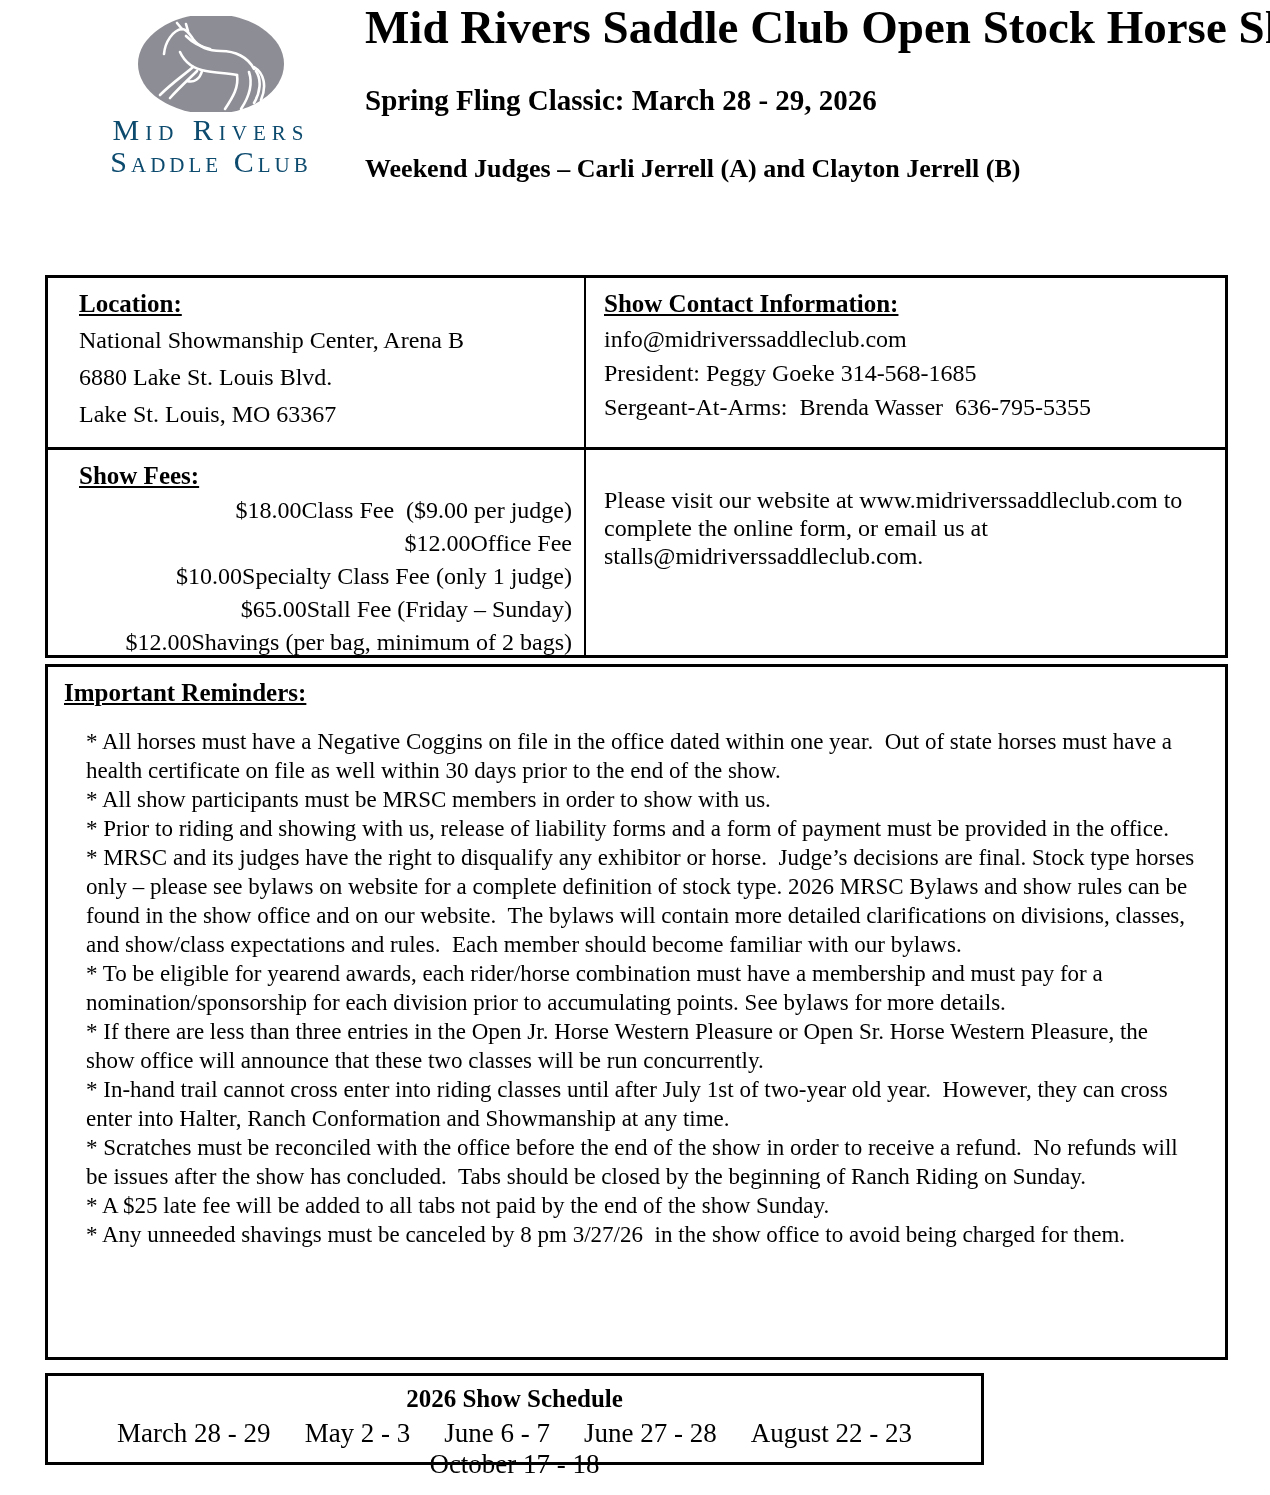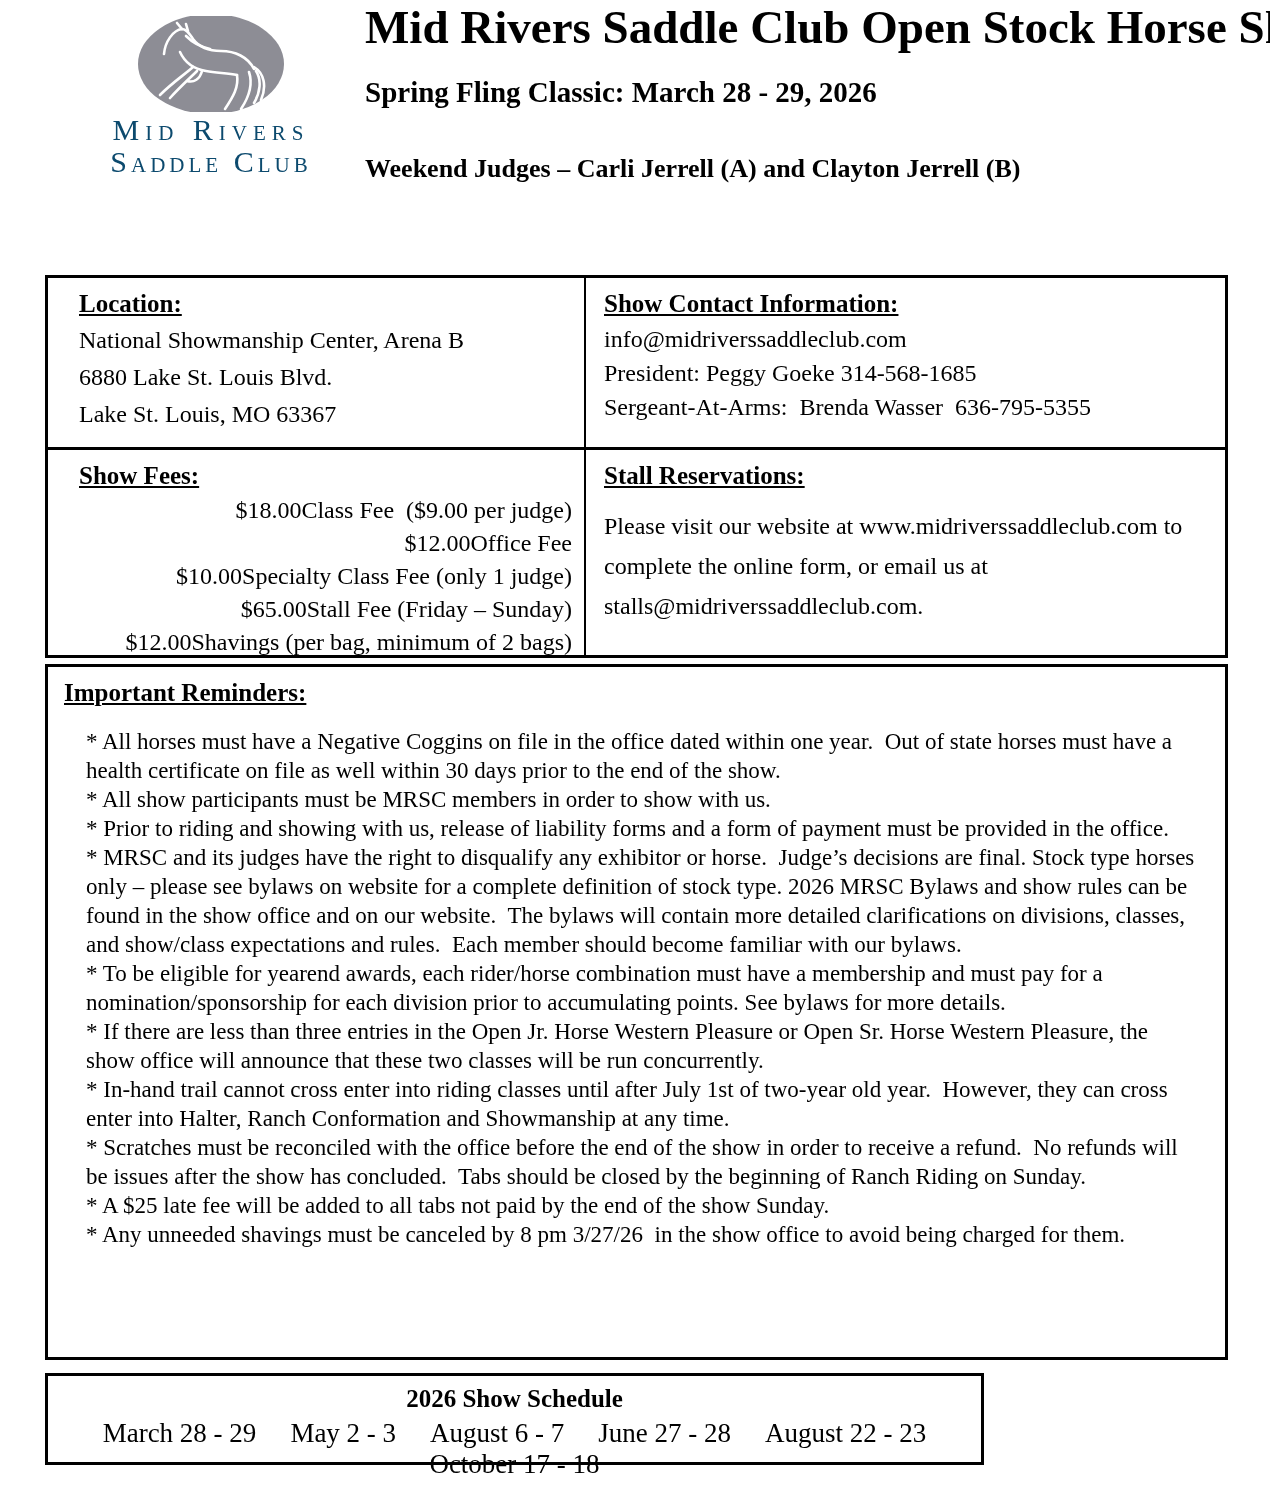--- a/index.html
+++ b/index.html
@@ -8,38 +8,38 @@
     font-family:"Liberation Serif", serif; color:#000; overflow:hidden;
   }
   
   .logo { position:absolute; left:83px; top:12px; width:256px; text-align:center; }
   .logo svg { display:block; margin:4px auto 2px auto; }
   .logo-line { font-variant:small-caps; color:#0c4a6e; line-height:1.05; }
   .logo-line1 { font-size:30px; letter-spacing:6px; }
   .logo-line2 { font-size:30px; letter-spacing:4px; }
   
   .title    { position:absolute; left:365px; top:0;  font-size:47px; font-weight:bold; white-space:nowrap; }
-  .subtitle { position:absolute; left:365px; top:76px;  font-size:29px; font-weight:bold; white-space:nowrap; }
+  .subtitle { position:absolute; left:365px; top:84px;  font-size:29px; font-weight:bold; white-space:nowrap; }
   .judges   { position:absolute; left:365px; top:154px; font-size:26px; font-weight:bold; white-space:nowrap; }
   
   .info-table {
     position:absolute; left:45px; top:275px; width:1183px;
     border:3px solid #000; box-sizing:border-box;
     display:grid; grid-template-columns:538px 1fr; grid-template-rows:172px 205px;
   }
   .cell { box-sizing:border-box; padding:10px 12px 0 18px; overflow:hidden; }
   .cell-l { border-right:2px solid #000;padding-left:31px; }
   .cell-t { border-bottom:3px solid #000; }
   .box-heading { font-size:25px; font-weight:bold; text-decoration:underline; margin:2px 0 4px 0; }
   .line { font-size:24px; white-space:pre-wrap; }
   .loc-line { line-height:37px; }
   .contact-line { line-height:34px; }
   .fee-row { font-size:24px; line-height:33px; white-space:pre-wrap;text-align:right; }
   .fee-amount { display:inline-block; width:88px; }
-  .stalls-body { font-size:24px; line-height:40px; margin-top:16px; white-space:pre-wrap; }
+  .stalls-body { font-size:24px; line-height:28px; margin-top:26px; white-space:pre-wrap; }
   
   .reminders {
     position:absolute; left:45px; top:664px; width:1183px; height:696px;
     border:3px solid #000; box-sizing:border-box;
   }
   .reminders-heading { font-size:25px; font-weight:bold; text-decoration:underline; margin:12px 0 0 16px; }
   .reminders-body { margin:20px 24px 0 38px; }
   .reminder-item { font-size:23px; line-height:29px; white-space:pre-wrap; }
   
   .schedule {
@@ -99,21 +99,20 @@
     <div class="cell cell-l">
       <div class="box-heading">Show Fees:</div>
       <div class="fee-row"><span class="fee-amount">$18.00</span><span class="fee-label">Class Fee  ($9.00 per judge)</span></div>
       <div class="fee-row"><span class="fee-amount">$12.00</span><span class="fee-label">Office Fee</span></div>
       <div class="fee-row"><span class="fee-amount">$10.00</span><span class="fee-label">Specialty Class Fee (only 1 judge)</span></div>
       <div class="fee-row"><span class="fee-amount">$65.00</span><span class="fee-label">Stall Fee (Friday – Sunday)</span></div>
       <div class="fee-row"><span class="fee-amount">$12.00</span><span class="fee-label">Shavings (per bag, minimum of 2 bags)</span></div>
     </div>
 
     <div class="cell">
-      <div class="box-heading">Stall Reservations:</div>
       <div class="stalls-body">Please visit our website at www.midriverssaddleclub.com to complete the online form, or email us at stalls@midriverssaddleclub.com.</div>
     </div>
 
   </div>
 
   <div class="reminders">
     <div class="reminders-heading">Important Reminders:</div>
     <div class="reminders-body">
       <div class="reminder-item">* All horses must have a Negative Coggins on file in the office dated within one year.  Out of state horses must have a health certificate on file as well within 30 days prior to the end of the show.</div>
       <div class="reminder-item">* All show participants must be MRSC members in order to show with us.</div>
@@ -124,17 +123,17 @@
       <div class="reminder-item">* In-hand trail cannot cross enter into riding classes until after July 1st of two-year old year.  However, they can cross enter into Halter, Ranch Conformation and Showmanship at any time.</div>
       <div class="reminder-item">* Scratches must be reconciled with the office before the end of the show in order to receive a refund.  No refunds will be issues after the show has concluded.  Tabs should be closed by the beginning of Ranch Riding on Sunday.</div>
       <div class="reminder-item">* A $25 late fee will be added to all tabs not paid by the end of the show Sunday.</div>
       <div class="reminder-item">* Any unneeded shavings must be canceled by 8 pm 3/27/26  in the show office to avoid being charged for them.</div>
     </div>
   </div>
 
   <div class="schedule">
     <div class="schedule-heading">2026 Show Schedule</div>
     <div class="schedule-dates">
-      <span class="schedule-date">March 28 - 29</span><span class="schedule-date">May 2 - 3</span><span class="schedule-date">August 6 - 7</span><span class="schedule-date">June 27 - 28</span><span class="schedule-date">August 22 - 23</span><span class="schedule-date">October 17 - 18</span>
+      <span class="schedule-date">March 28 - 29</span><span class="schedule-date">May 2 - 3</span><span class="schedule-date">June 6 - 7</span><span class="schedule-date">June 27 - 28</span><span class="schedule-date">August 22 - 23</span><span class="schedule-date">October 17 - 18</span>
     </div>
   </div>
 
 </div>
 
 </body></html>

